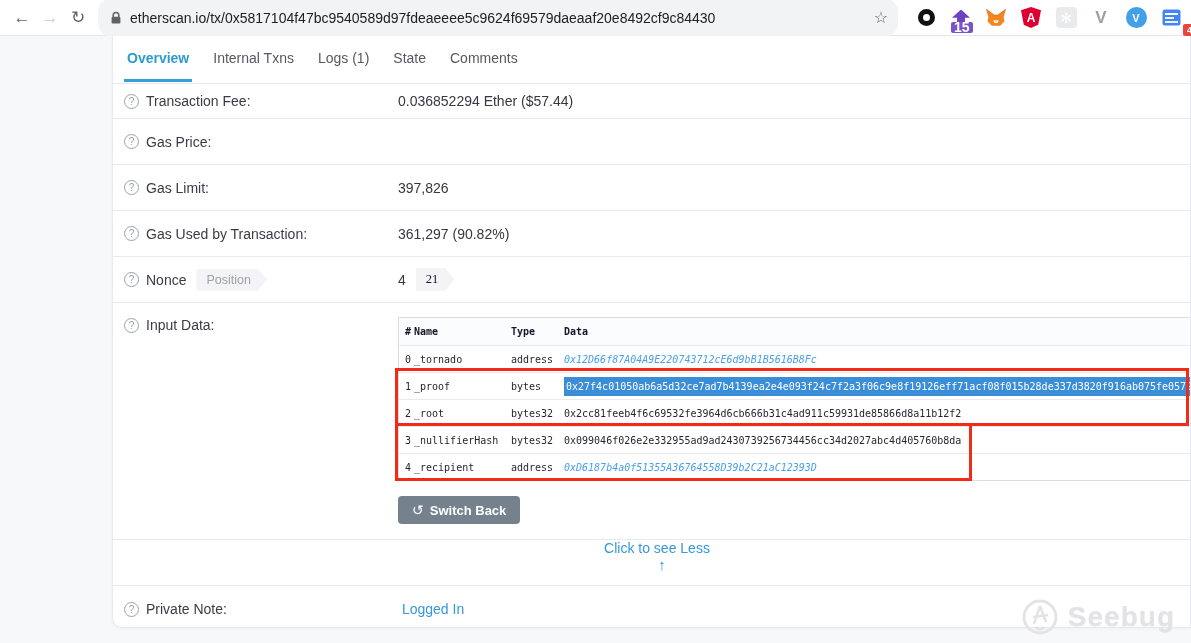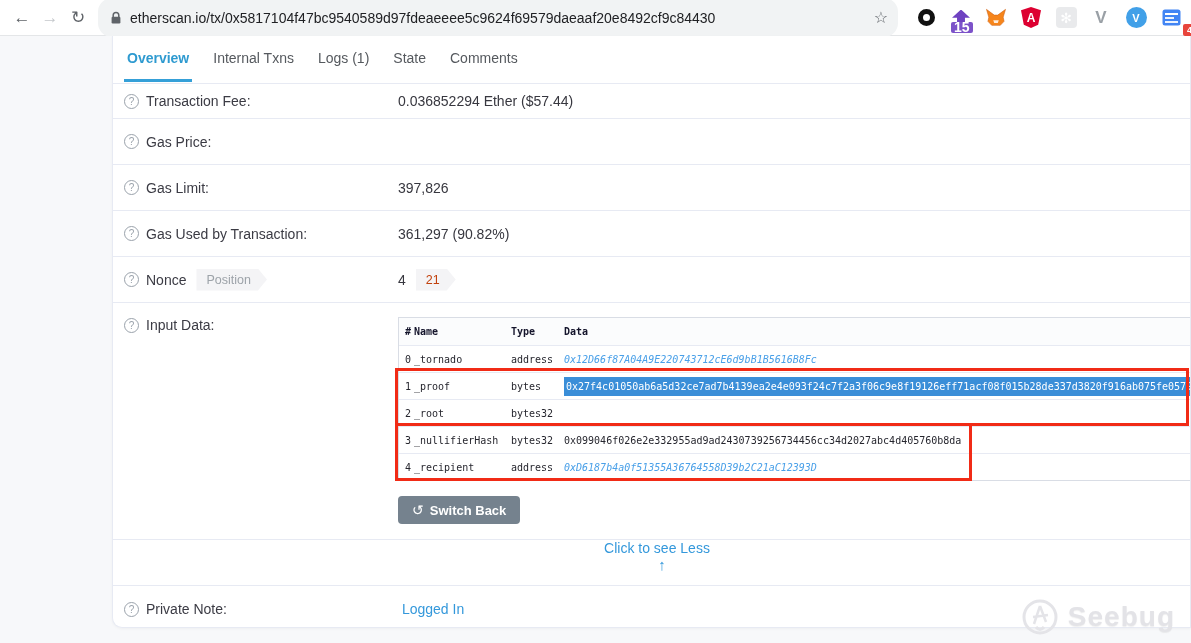--- a/index.html
+++ b/index.html
@@ -56,21 +56,21 @@
   .drow.short { min-height:35px; }
   .drow.top-align { align-items:flex-start; padding-top:14px; padding-bottom:15px; }
   .lbl { width:274px; display:flex; align-items:center; gap:7px; flex-shrink:0; }
   .q { width:15px; height:15px; border:1px solid #9aa2ab; border-radius:50%; color:#9aa2ab;
     font-size:10px; display:inline-flex; align-items:center; justify-content:center;
     flex-shrink:0; }
   .val { color:#37373f; display:flex; align-items:center; }
   .tag { display:inline-block; background:#f4f4f6; color:#9da3a9; font-size:12.5px;
     padding:4px 16px 4px 10px; margin-left:10px;
     clip-path:polygon(0 0,calc(100% - 9px) 0,100% 50%,calc(100% - 9px) 100%,0 100%); }
-  .tag.num { color:#c2410c; }
+  .tag.num { color:#0f172a;font-family:Liberation Serif, serif; }
 
   
   .input-content { flex:1; position:relative; }
   .itable { width:794px; border:1px solid #d9dde5; background:#fdfdfe;
     font-family:"DejaVu Sans Mono", monospace; font-size:10px; color:#26262e; }
   .trow { display:flex; align-items:center; height:27px; border-top:1px solid #e7eaf3;
     background:#fff; }
   .trow.thead { border-top:none; font-weight:bold; color:#15152c; background:#fbfcfd; }
   .c-idx { width:15px; padding-left:6px; flex-shrink:0; }
   .c-name { width:97px; flex-shrink:0; }
@@ -230,20 +230,21 @@
           <div class="trow">
             <span class="c-idx">1</span>
             <span class="c-name">_proof</span>
             <span class="c-type">bytes</span>
             <span class="c-data"><span class="sel">0x27f4c01050ab6a5d32ce7ad7b4139ea2e4e093f24c7f2a3f06c9e8f19126eff71acf08f015b28de337d3820f916ab075fe05790</span></span>
           </div>
           <div class="trow">
             <span class="c-idx">2</span>
             <span class="c-name">_root</span>
             <span class="c-type">bytes32</span>
+            <span class="c-data">0x2cc81feeb4f6c69532fe3964d6cb666b31c4ad911c59931de85866d8a11b12f2</span>
           </div>
           <div class="trow">
             <span class="c-idx">3</span>
             <span class="c-name">_nullifierHash</span>
             <span class="c-type">bytes32</span>
             <span class="c-data">0x099046f026e2e332955ad9ad2430739256734456cc34d2027abc4d405760b8da</span>
           </div>
           <div class="trow">
             <span class="c-idx">4</span>
             <span class="c-name">_recipient</span>

